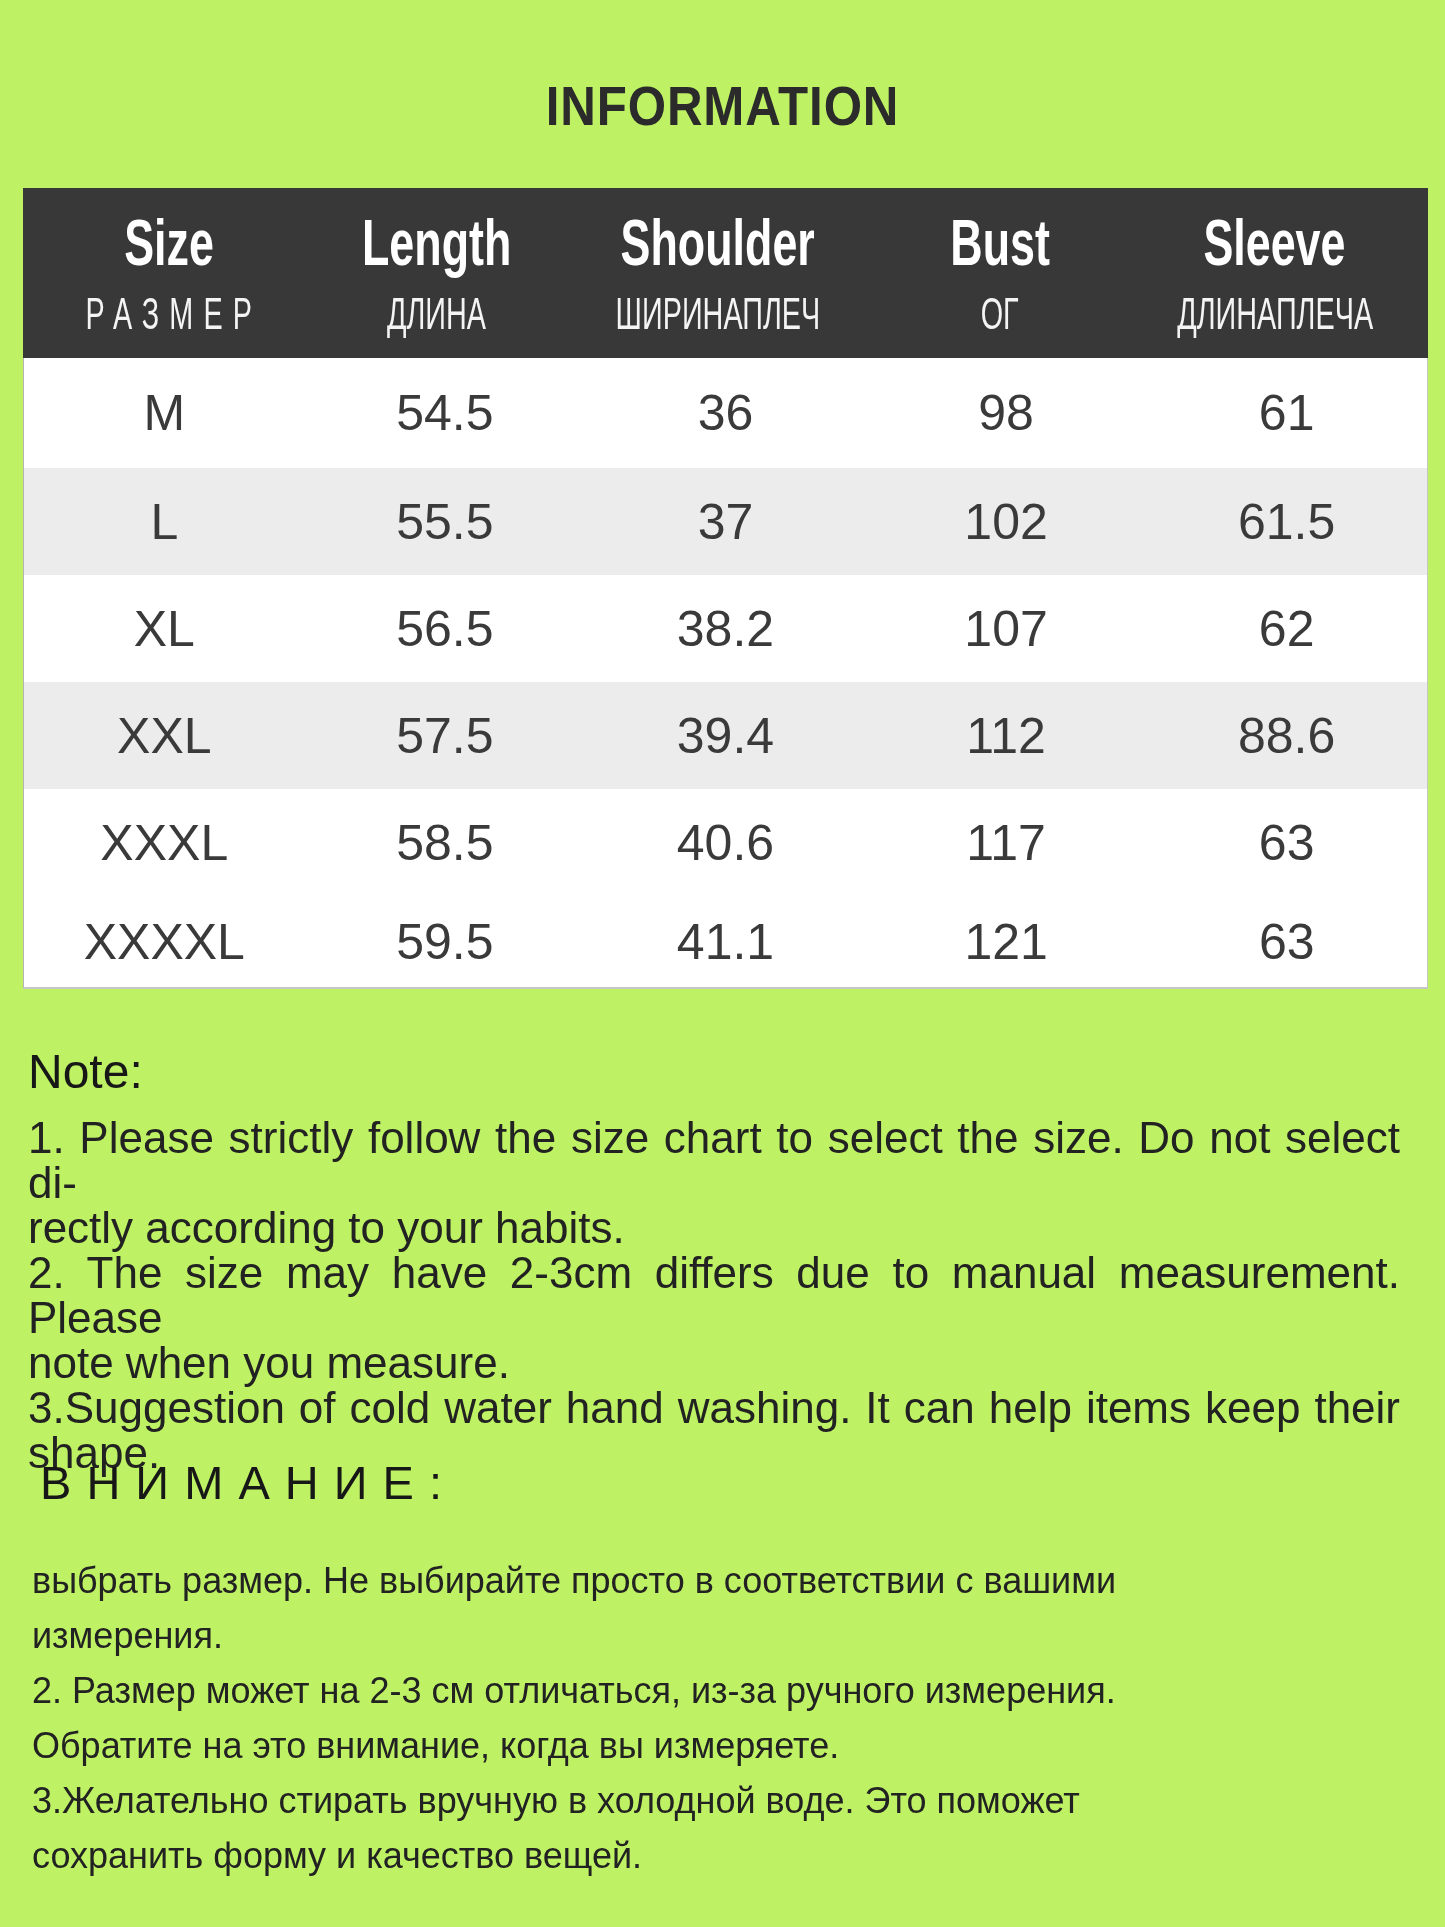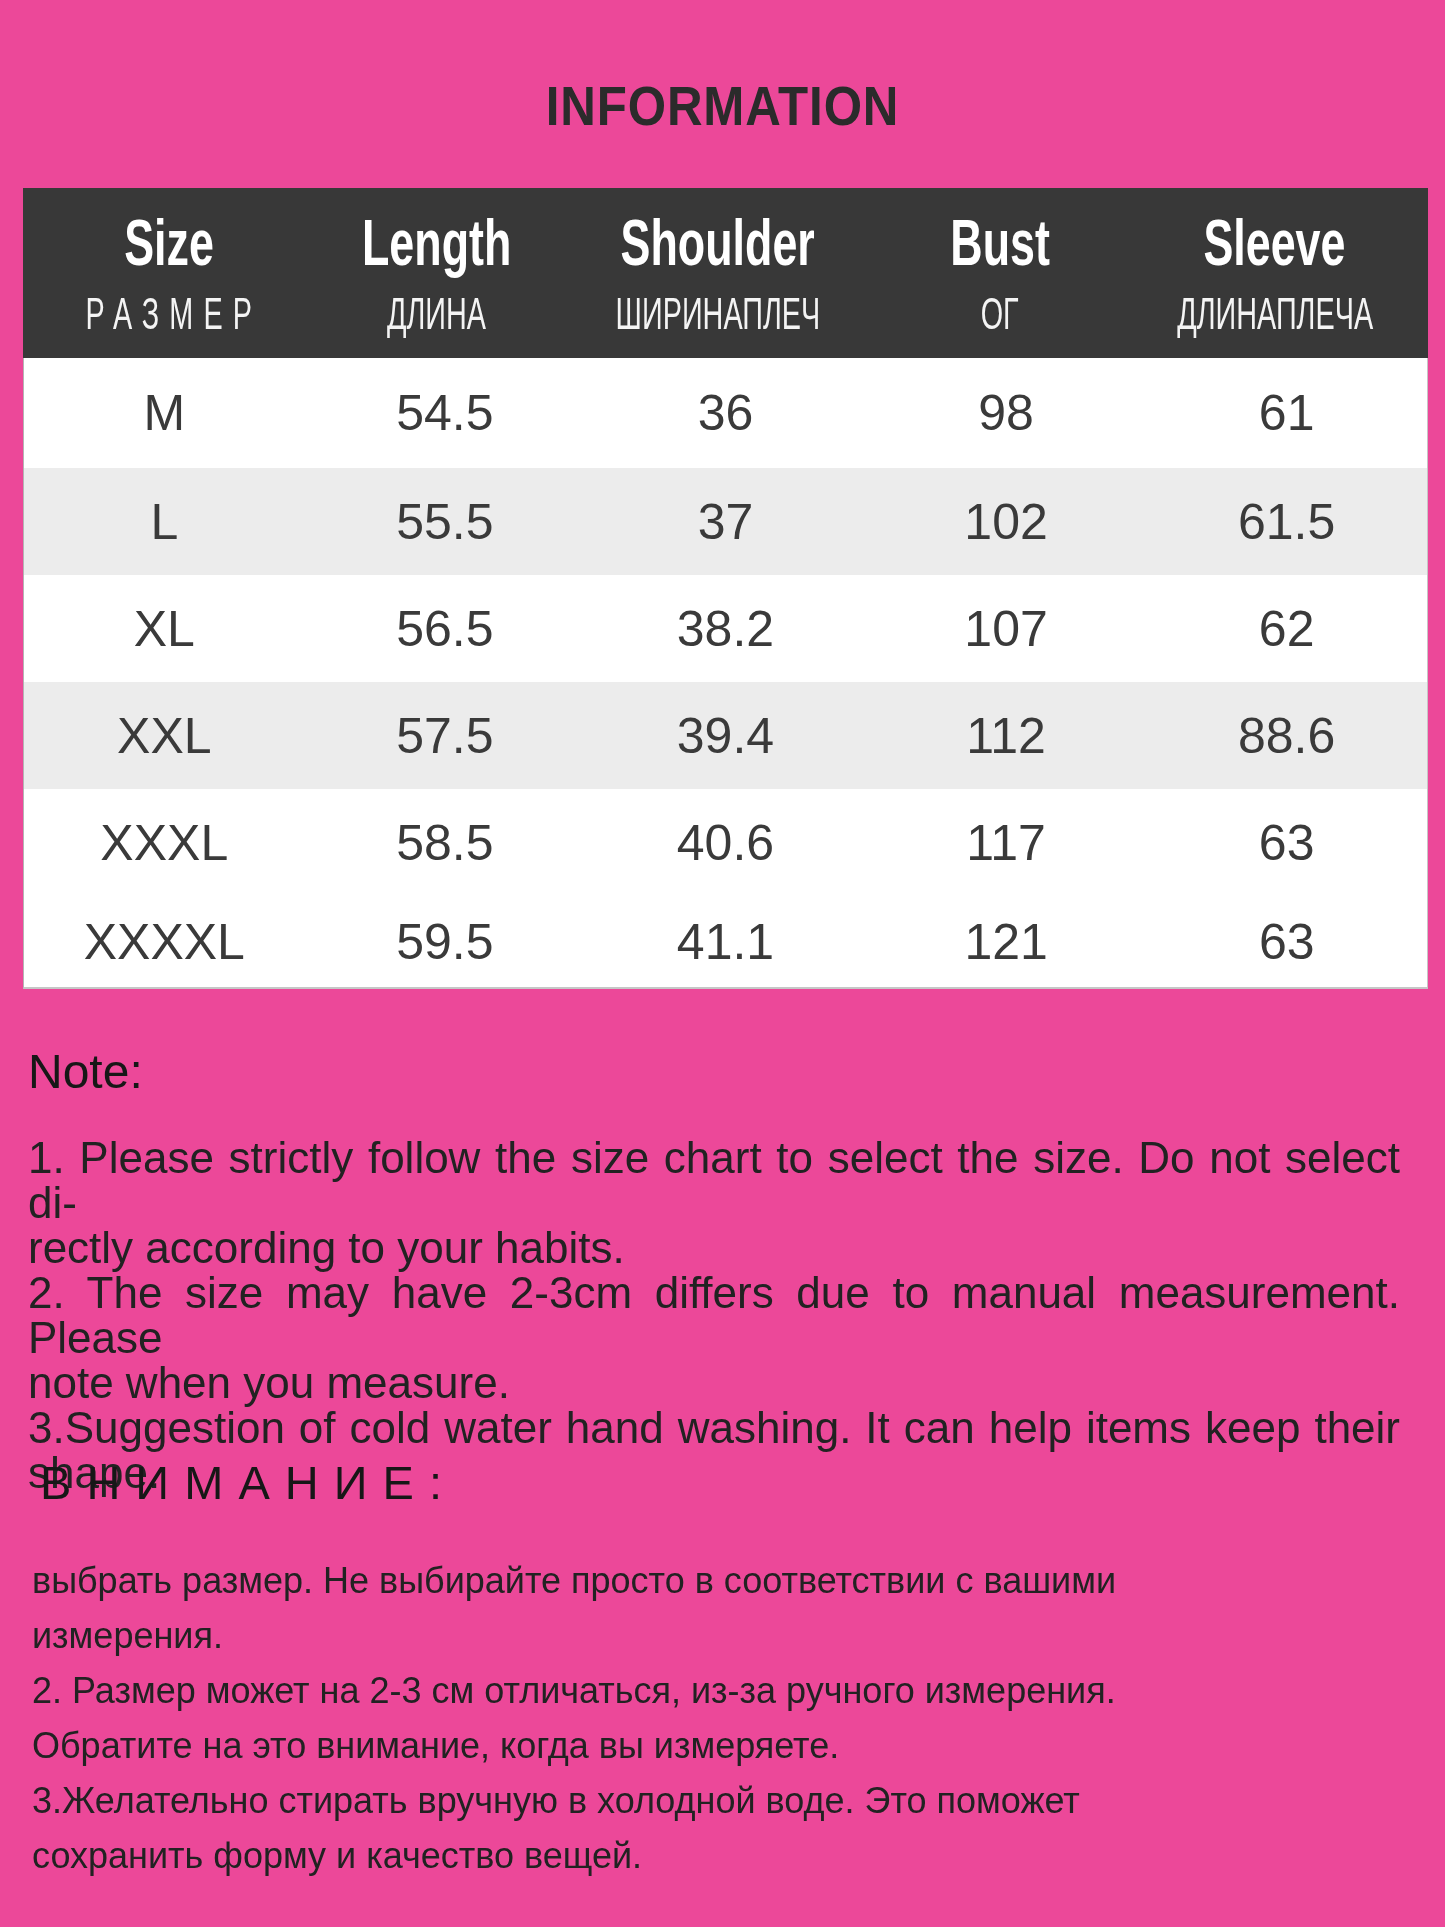--- a/index.html
+++ b/index.html
@@ -1,18 +1,18 @@
 <!DOCTYPE html>
 <html><head>
 <meta charset="utf-8">
 <style>
   html,body{margin:0;padding:0;background:#fff;}
   .page{
     position:relative;width:1445px;height:1927px;overflow:hidden;
-    background:#ec4899;font-family:"Liberation Sans",sans-serif;color:#2a2a2a;
+    background:#bef264;font-family:"Liberation Sans",sans-serif;color:#2a2a2a;
   }
   
   .title{
     position:absolute;top:78px;left:0;width:100%;text-align:center;
     font-size:56px;font-weight:700;color:#2b2b2b;line-height:1;
     transform:scaleX(0.88);transform-origin:50% 50%;letter-spacing:1px;
   }
   
   .size-table{position:absolute;top:188px;left:23px;width:1405px;}
   .thead{
@@ -32,21 +32,21 @@
     border-left:1px solid #b4b4b4;border-right:1px solid #c6c6c6;
     border-bottom:2px solid #c6c6c6;background:#fff;
   }
   .trow{display:flex;align-items:center;height:107px;background:#ffffff;}
   .trow:first-child{height:110px;}
   .trow:last-child{height:91px;justify-content:center;}
   .trow.alt{background:#ececec;}
   .td{flex:1;text-align:center;font-size:50px;color:#3a3a3a;line-height:1;}
   
   .notes-en{position:absolute;top:1046px;left:28px;width:1372px;color:#1f1f1f;}
-  .notes-en .heading{font-size:48px;font-weight:400;line-height:1.1;margin:0 0 36px 0;color:#171717;}
+  .notes-en .heading{font-size:48px;font-weight:400;line-height:1.1;margin:0 0 16px 0;color:#171717;}
   .en-line{font-size:44px;line-height:45px;color:#222;}
   .en-line.fill{text-align:justify;text-align-last:justify;}
   
   .notes-ru{position:absolute;top:1455px;left:32px;width:1380px;color:#1f1f1f;}
   .notes-ru .heading{
     font-size:47px;font-weight:400;line-height:1.2;margin:0 0 42px 8px;
     letter-spacing:0.32em;color:#171717;
   }
   .ru-line{font-size:36px;line-height:55px;color:#222;}
 </style>

